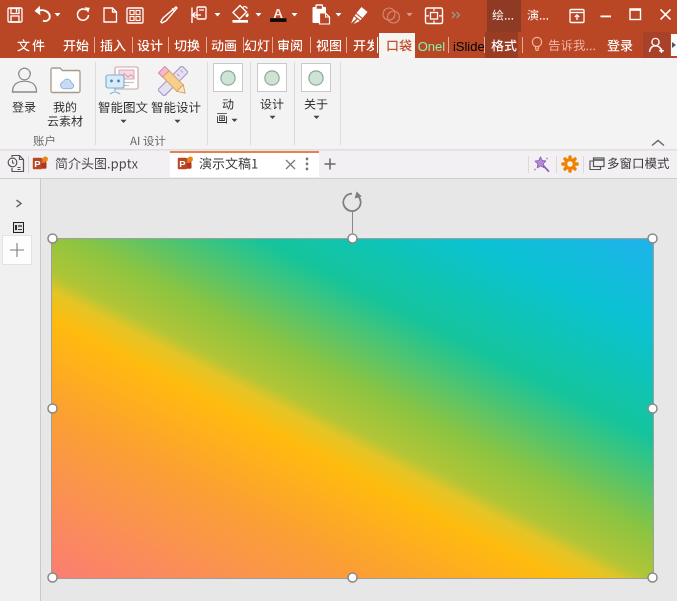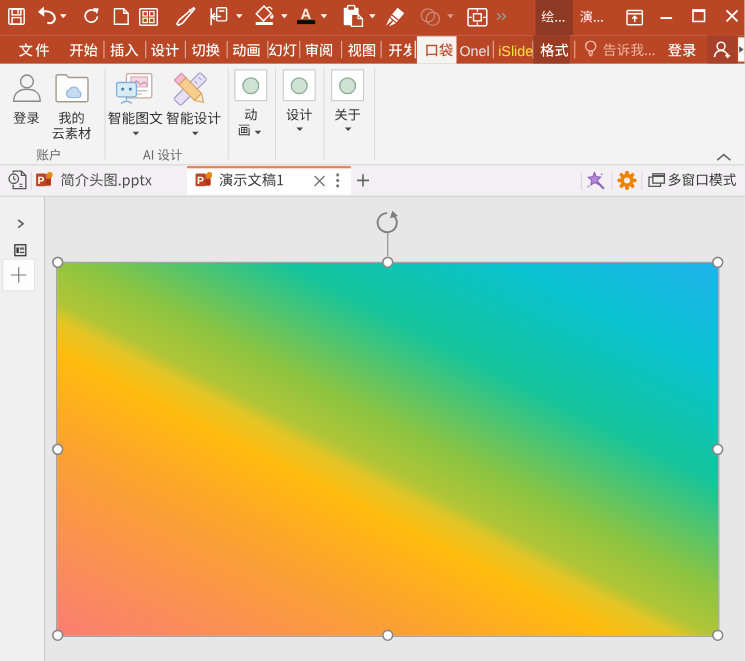--- a/index.html
+++ b/index.html
@@ -190,23 +190,23 @@
       <div class="sep-w" style="left:271.9px"></div>
       <div class="sep-w" style="left:309.5px"></div>
       <div class="sep-w" style="left:346.4px"></div>
       <div class="sep-w" style="left:377px;background:#fff"></div>
       <div class="abs" style="left:379px;top:1px;width:35.5px;height:25px;background:#f6f4f1"></div>
       <div class="ttxt" style="left:385.5px">
         <svg class="zh " width="26.0" height="14.3" viewBox="0 -11.4 26.0 14.3" style="width:26.0px;height:14.3px">
           <path d="M1.5 -9.7H11.5V0.8H10.2V-8.4H2.8V0.8H1.5ZM2.1 -1.6H11.0V-0.3H2.1ZM18.8 -4.2 19.8 -3.7Q19.3 -3.2 18.6 -2.8Q18.0 -2.4 17.2 -2.0Q16.5 -1.6 15.7 -1.3Q14.9 -1.0 14.1 -0.8Q14.0 -1.0 13.8 -1.3Q13.6 -1.6 13.4 -1.7Q14.1 -1.9 14.9 -2.2Q15.7 -2.4 16.4 -2.7Q17.2 -3.1 17.8 -3.4Q18.4 -3.8 18.8 -4.2ZM20.5 -4.2Q20.9 -3.1 21.6 -2.4Q22.3 -1.6 23.3 -1.1Q24.3 -0.5 25.6 -0.3Q25.5 -0.2 25.3 0.0Q25.2 0.2 25.0 0.4Q24.9 0.6 24.8 0.8Q23.4 0.5 22.4 -0.2Q21.3 -0.8 20.6 -1.7Q19.8 -2.7 19.3 -3.9ZM23.9 -3.4 24.8 -2.6Q24.2 -2.3 23.5 -1.9Q22.8 -1.5 22.2 -1.3L21.4 -1.9Q21.8 -2.1 22.3 -2.3Q22.7 -2.6 23.1 -2.9Q23.6 -3.1 23.9 -3.4ZM13.7 -4.6H25.3V-3.5H13.7ZM17.3 -8.6 25.2 -9.3 25.3 -8.3 17.4 -7.6ZM21.8 -10.4 22.5 -10.9Q22.9 -10.8 23.2 -10.6Q23.5 -10.4 23.8 -10.2Q24.2 -9.9 24.4 -9.8L23.6 -9.1Q23.4 -9.3 23.1 -9.5Q22.8 -9.8 22.4 -10.0Q22.1 -10.2 21.8 -10.4ZM19.5 -10.9H20.7Q20.8 -9.9 21.1 -9.1Q21.4 -8.2 21.8 -7.6Q22.3 -7.0 22.8 -6.6Q23.4 -6.3 23.9 -6.3Q24.2 -6.3 24.3 -6.6Q24.4 -6.8 24.5 -7.5Q24.7 -7.3 24.9 -7.2Q25.2 -7.1 25.4 -7.0Q25.4 -6.2 25.2 -5.8Q25.0 -5.4 24.7 -5.3Q24.4 -5.1 23.9 -5.1Q23.0 -5.1 22.3 -5.6Q21.5 -6.0 20.9 -6.8Q20.3 -7.6 19.9 -8.6Q19.6 -9.7 19.5 -10.9ZM16.7 -11.0 17.8 -10.5Q17.4 -9.8 16.8 -9.1Q16.2 -8.4 15.5 -7.7Q14.8 -7.1 14.1 -6.6Q14.1 -6.8 13.9 -6.9Q13.7 -7.1 13.6 -7.3Q13.4 -7.5 13.2 -7.6Q13.9 -8.0 14.5 -8.5Q15.2 -9.1 15.7 -9.7Q16.3 -10.3 16.7 -11.0ZM15.5 -8.7 16.3 -9.5 16.7 -9.4V-5.2H15.5ZM16.4 1.0Q16.4 0.8 16.3 0.7Q16.2 0.5 16.1 0.3Q16.1 0.1 16.0 0.0Q16.2 -0.0 16.3 -0.2Q16.5 -0.3 16.5 -0.7V-2.4L17.7 -2.4V0.1Q17.7 0.1 17.5 0.2Q17.4 0.2 17.2 0.3Q17.0 0.4 16.8 0.5Q16.6 0.6 16.5 0.7Q16.4 0.9 16.4 1.0ZM16.4 1.0 16.3 0.0 16.8 -0.4 20.3 -1.1Q20.3 -0.9 20.4 -0.6Q20.4 -0.3 20.4 -0.1Q19.2 0.2 18.4 0.3Q17.7 0.5 17.3 0.6Q16.9 0.8 16.7 0.8Q16.5 0.9 16.4 1.0ZM18.4 -5.9 19.5 -6.4Q19.7 -6.0 20.0 -5.7Q20.3 -5.3 20.4 -5.0L19.2 -4.5Q19.1 -4.8 18.9 -5.2Q18.6 -5.6 18.4 -5.9Z" fill="#bf4f2d"></path>
         </svg>
       </div>
-      <div class="ttxt" style="left:417.7px;top:7px;color:#e5e5e5;font-size:13px;font-family:'Liberation Sans'">Onel</div>
+      <div class="ttxt" style="left:417.7px;top:7px;color:#86efac;font-size:13px;font-family:'Liberation Sans'">Onel</div>
       <div class="sep-w" style="left:447.9px"></div>
-      <div class="ttxt" style="left:452.9px;top:7px;color:#fde047;font-size:13px;font-family:'Liberation Sans'">iSlide</div>
+      <div class="ttxt" style="left:452.9px;top:7px;color:#000000;font-size:13px;font-family:'Liberation Sans'">iSlide</div>
       <div class="sep-w" style="left:484.3px"></div>
       <div class="abs" style="left:485.1px;top:0;width:32.7px;height:26px;background:#9a3b24"></div>
       <div class="ttxt" style="left:490.6px">
         <svg class="zh " width="26.0" height="14.3" viewBox="0 -11.4 26.0 14.3" style="width:26.0px;height:14.3px">
           <path d="M7.2 -9.6H10.8V-8.5H7.2ZM6.0 -3.7H11.5V1.1H10.4V-2.7H7.1V1.1H6.0ZM6.5 -0.5H11.0V0.6H6.5ZM7.5 -11.0 8.7 -10.7Q8.3 -9.8 7.9 -9.0Q7.4 -8.1 6.8 -7.4Q6.2 -6.7 5.6 -6.2Q5.5 -6.3 5.4 -6.5Q5.2 -6.6 5.0 -6.8Q4.8 -6.9 4.7 -7.0Q5.6 -7.7 6.3 -8.8Q7.1 -9.8 7.5 -11.0ZM10.5 -9.6H10.7L10.9 -9.6L11.7 -9.3Q11.3 -8.0 10.6 -7.0Q9.9 -6.0 9.0 -5.2Q8.2 -4.4 7.2 -3.9Q6.2 -3.3 5.1 -2.9Q5.0 -3.1 4.8 -3.4Q4.6 -3.7 4.4 -3.9Q5.4 -4.2 6.3 -4.7Q7.3 -5.2 8.1 -5.9Q8.9 -6.6 9.5 -7.5Q10.1 -8.4 10.5 -9.4ZM7.2 -8.8Q7.6 -7.9 8.4 -7.0Q9.1 -6.1 10.2 -5.4Q11.3 -4.6 12.7 -4.2Q12.6 -4.1 12.5 -3.9Q12.3 -3.7 12.2 -3.5Q12.1 -3.3 12.0 -3.2Q10.6 -3.7 9.4 -4.5Q8.3 -5.3 7.5 -6.3Q6.8 -7.3 6.3 -8.3ZM0.6 -8.2H5.2V-7.1H0.6ZM2.5 -11.0H3.6V1.1H2.5ZM2.5 -7.5 3.2 -7.2Q3.0 -6.4 2.8 -5.6Q2.6 -4.8 2.3 -4.0Q2.0 -3.2 1.6 -2.5Q1.3 -1.8 0.9 -1.3Q0.8 -1.5 0.7 -1.9Q0.5 -2.2 0.3 -2.4Q0.7 -2.8 1.0 -3.4Q1.3 -4.0 1.6 -4.7Q1.9 -5.4 2.1 -6.1Q2.3 -6.8 2.5 -7.5ZM3.6 -6.7Q3.7 -6.6 3.9 -6.3Q4.2 -6.0 4.5 -5.7Q4.7 -5.4 4.9 -5.1Q5.2 -4.8 5.3 -4.7L4.6 -3.8Q4.4 -4.0 4.2 -4.3Q4.0 -4.6 3.8 -5.0Q3.6 -5.3 3.4 -5.7Q3.2 -6.0 3.0 -6.2ZM22.2 -10.2 23.1 -10.9Q23.4 -10.7 23.7 -10.4Q24.1 -10.2 24.4 -9.9Q24.7 -9.6 24.9 -9.4L24.0 -8.6Q23.8 -8.9 23.5 -9.2Q23.3 -9.4 22.9 -9.7Q22.6 -10.0 22.2 -10.2ZM13.7 -8.6H25.3V-7.4H13.7ZM14.2 -5.7H19.9V-4.5H14.2ZM16.3 -5.0H17.6V-0.5H16.3ZM13.7 -0.5Q14.5 -0.7 15.6 -0.8Q16.6 -1.0 17.8 -1.3Q19.0 -1.5 20.2 -1.8L20.3 -0.7Q19.2 -0.4 18.1 -0.2Q17.0 0.1 16.0 0.3Q14.9 0.5 14.1 0.7ZM20.2 -10.9H21.5Q21.5 -9.2 21.6 -7.6Q21.7 -6.0 21.9 -4.7Q22.2 -3.3 22.5 -2.3Q22.8 -1.3 23.2 -0.7Q23.6 -0.2 24.0 -0.2Q24.2 -0.2 24.4 -0.7Q24.5 -1.3 24.5 -2.6Q24.8 -2.4 25.1 -2.2Q25.4 -2.0 25.6 -1.9Q25.5 -0.7 25.3 -0.1Q25.1 0.6 24.8 0.8Q24.4 1.1 23.9 1.1Q23.2 1.1 22.7 0.7Q22.2 0.2 21.7 -0.6Q21.3 -1.5 21.1 -2.6Q20.8 -3.7 20.6 -5.1Q20.4 -6.4 20.3 -7.9Q20.2 -9.4 20.2 -10.9Z" fill="#ffffff"></path>
         </svg>
       </div>
       <div class="sep-w" style="left:522.3px"></div>
       <svg class="ico" style="left:531px;top:4px" width="12" height="18" viewBox="0 0 12 18">
         <circle cx="6" cy="6" r="4.6" fill="none" stroke="#efb6a4" stroke-width="1.3"></circle>

